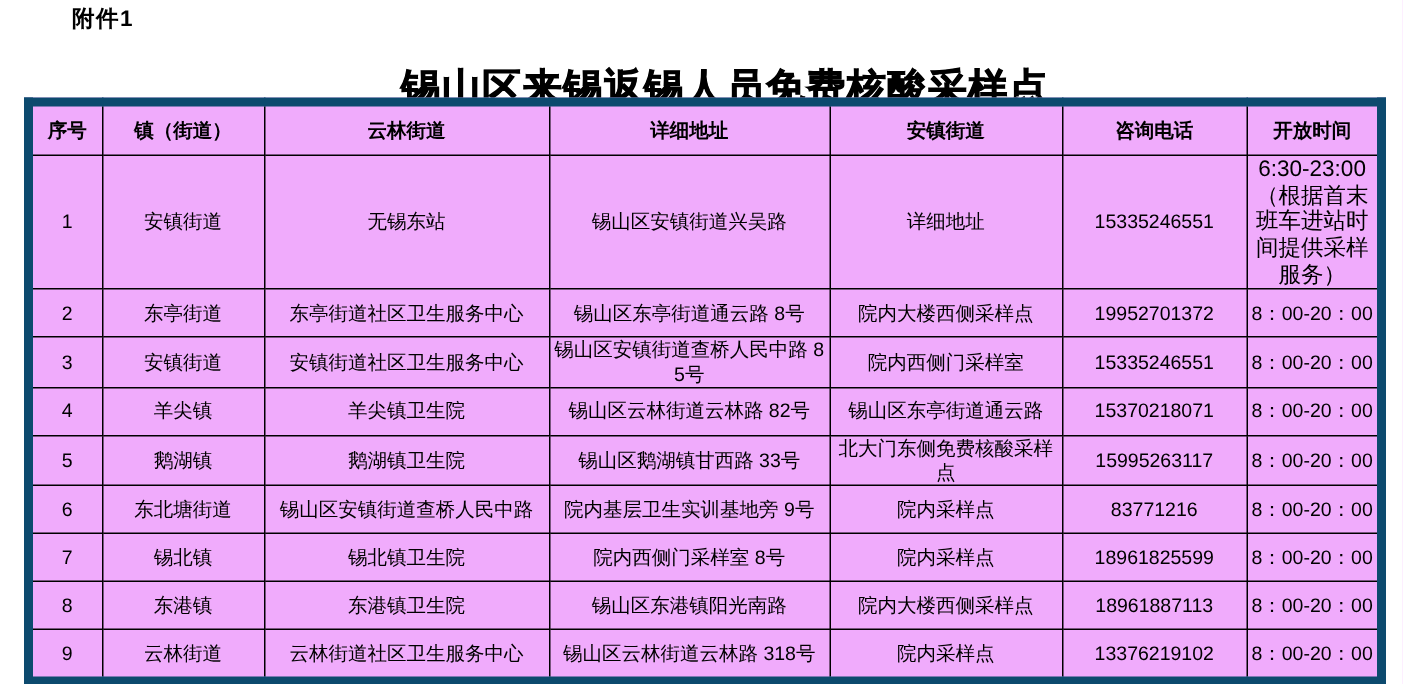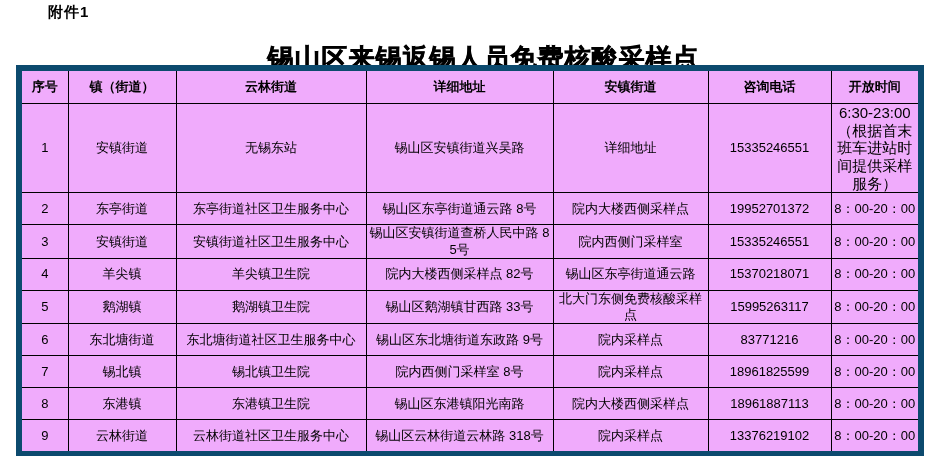--- a/index.html
+++ b/index.html
@@ -136,39 +136,39 @@
           <td>安镇街道社区卫生服务中心</td>
           <td>锡山区安镇街道查桥人民中路 85号</td>
           <td>院内西侧门采样室</td>
           <td>15335246551</td>
           <td>8：00-20：00</td>
         </tr>
         <tr>
           <td>4</td>
           <td>羊尖镇</td>
           <td>羊尖镇卫生院</td>
-          <td>院内大楼西侧采样点 82号</td>
+          <td>锡山区云林街道云林路 82号</td>
           <td>锡山区东亭街道通云路</td>
           <td>15370218071</td>
           <td>8：00-20：00</td>
         </tr>
         <tr>
           <td>5</td>
           <td>鹅湖镇</td>
           <td>鹅湖镇卫生院</td>
           <td>锡山区鹅湖镇甘西路 33号</td>
           <td>北大门东侧免费核酸采样点</td>
           <td>15995263117</td>
           <td>8：00-20：00</td>
         </tr>
         <tr>
           <td>6</td>
           <td>东北塘街道</td>
-          <td>东北塘街道社区卫生服务中心</td>
-          <td>锡山区东北塘街道东政路 9号</td>
+          <td>锡山区安镇街道查桥人民中路</td>
+          <td>院内基层卫生实训基地旁 9号</td>
           <td>院内采样点</td>
           <td>83771216</td>
           <td>8：00-20：00</td>
         </tr>
         <tr>
           <td>7</td>
           <td>锡北镇</td>
           <td>锡北镇卫生院</td>
           <td>院内西侧门采样室 8号</td>
           <td>院内采样点</td>

